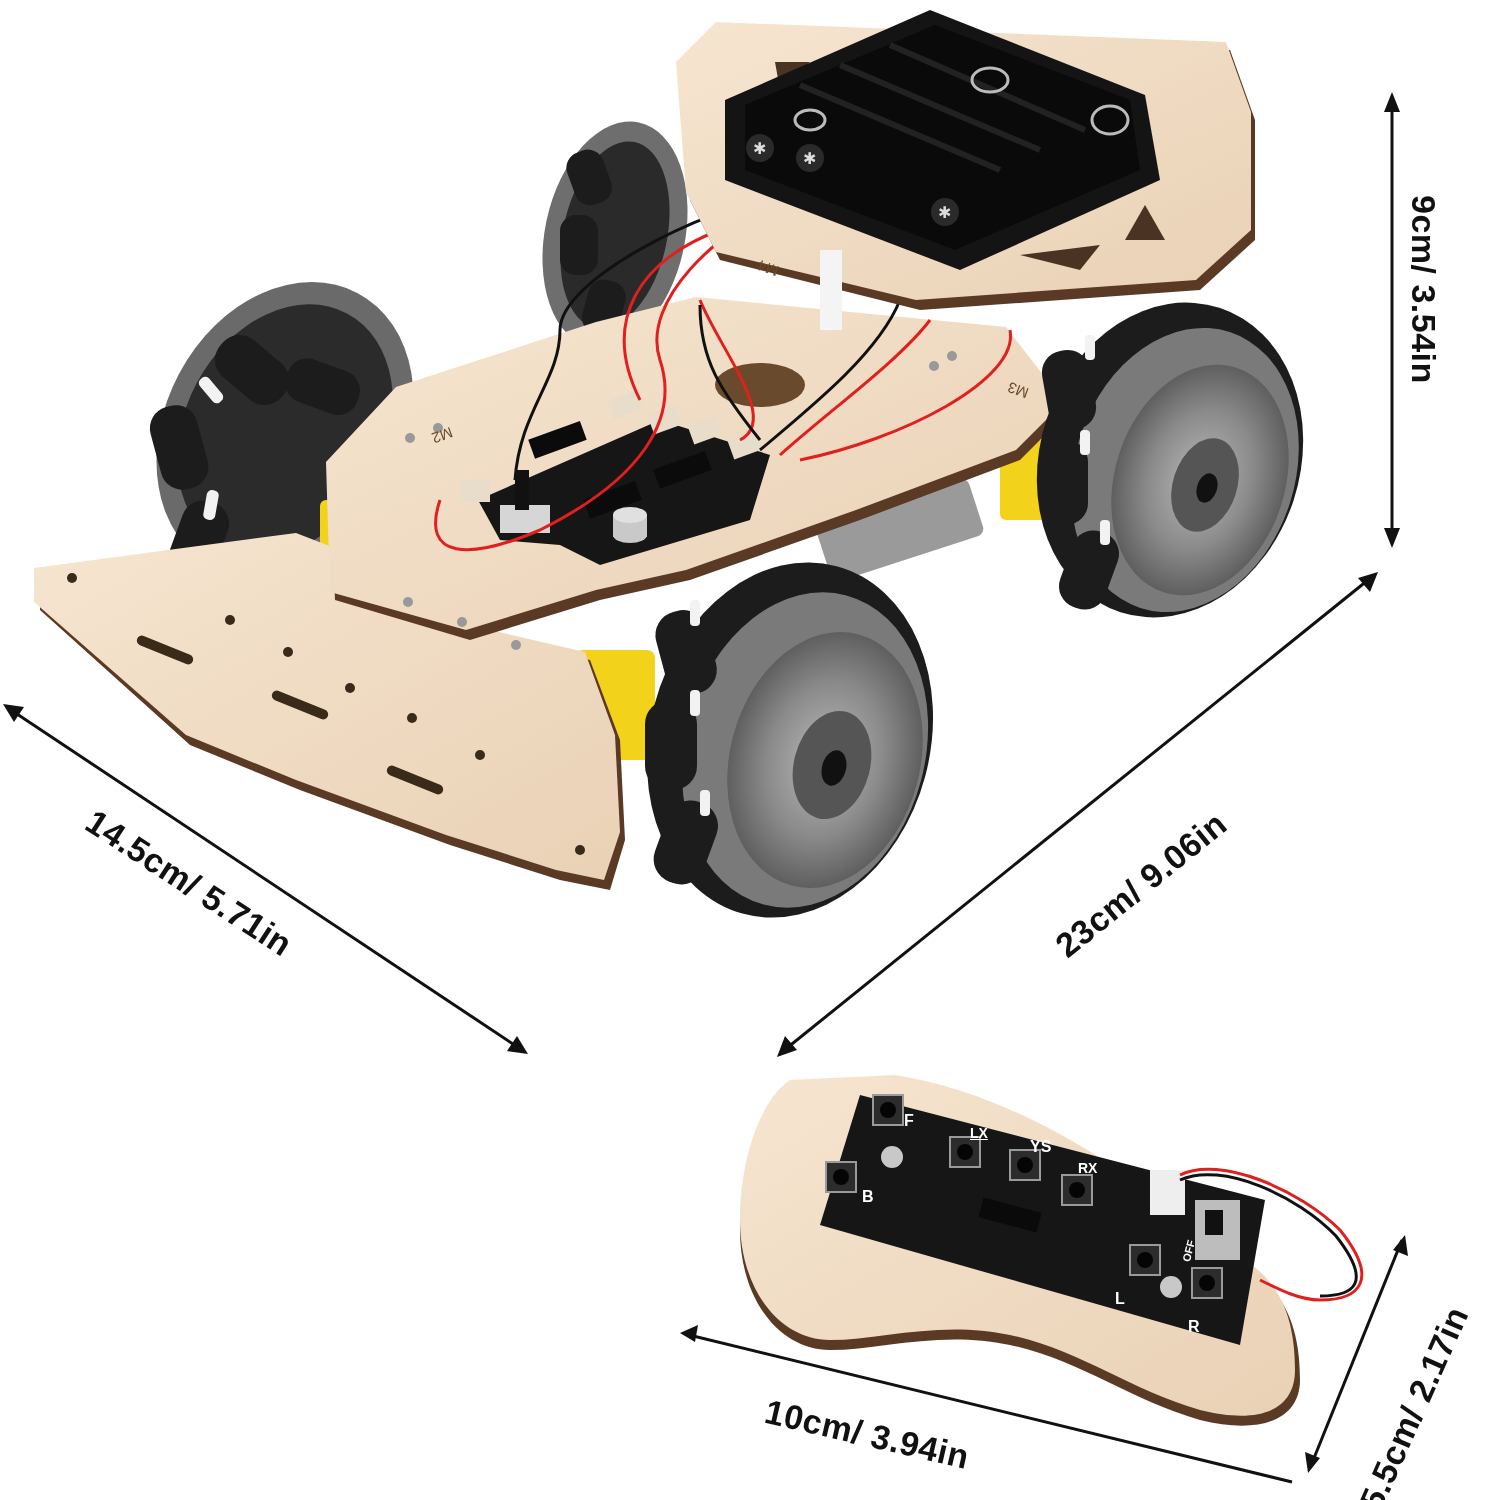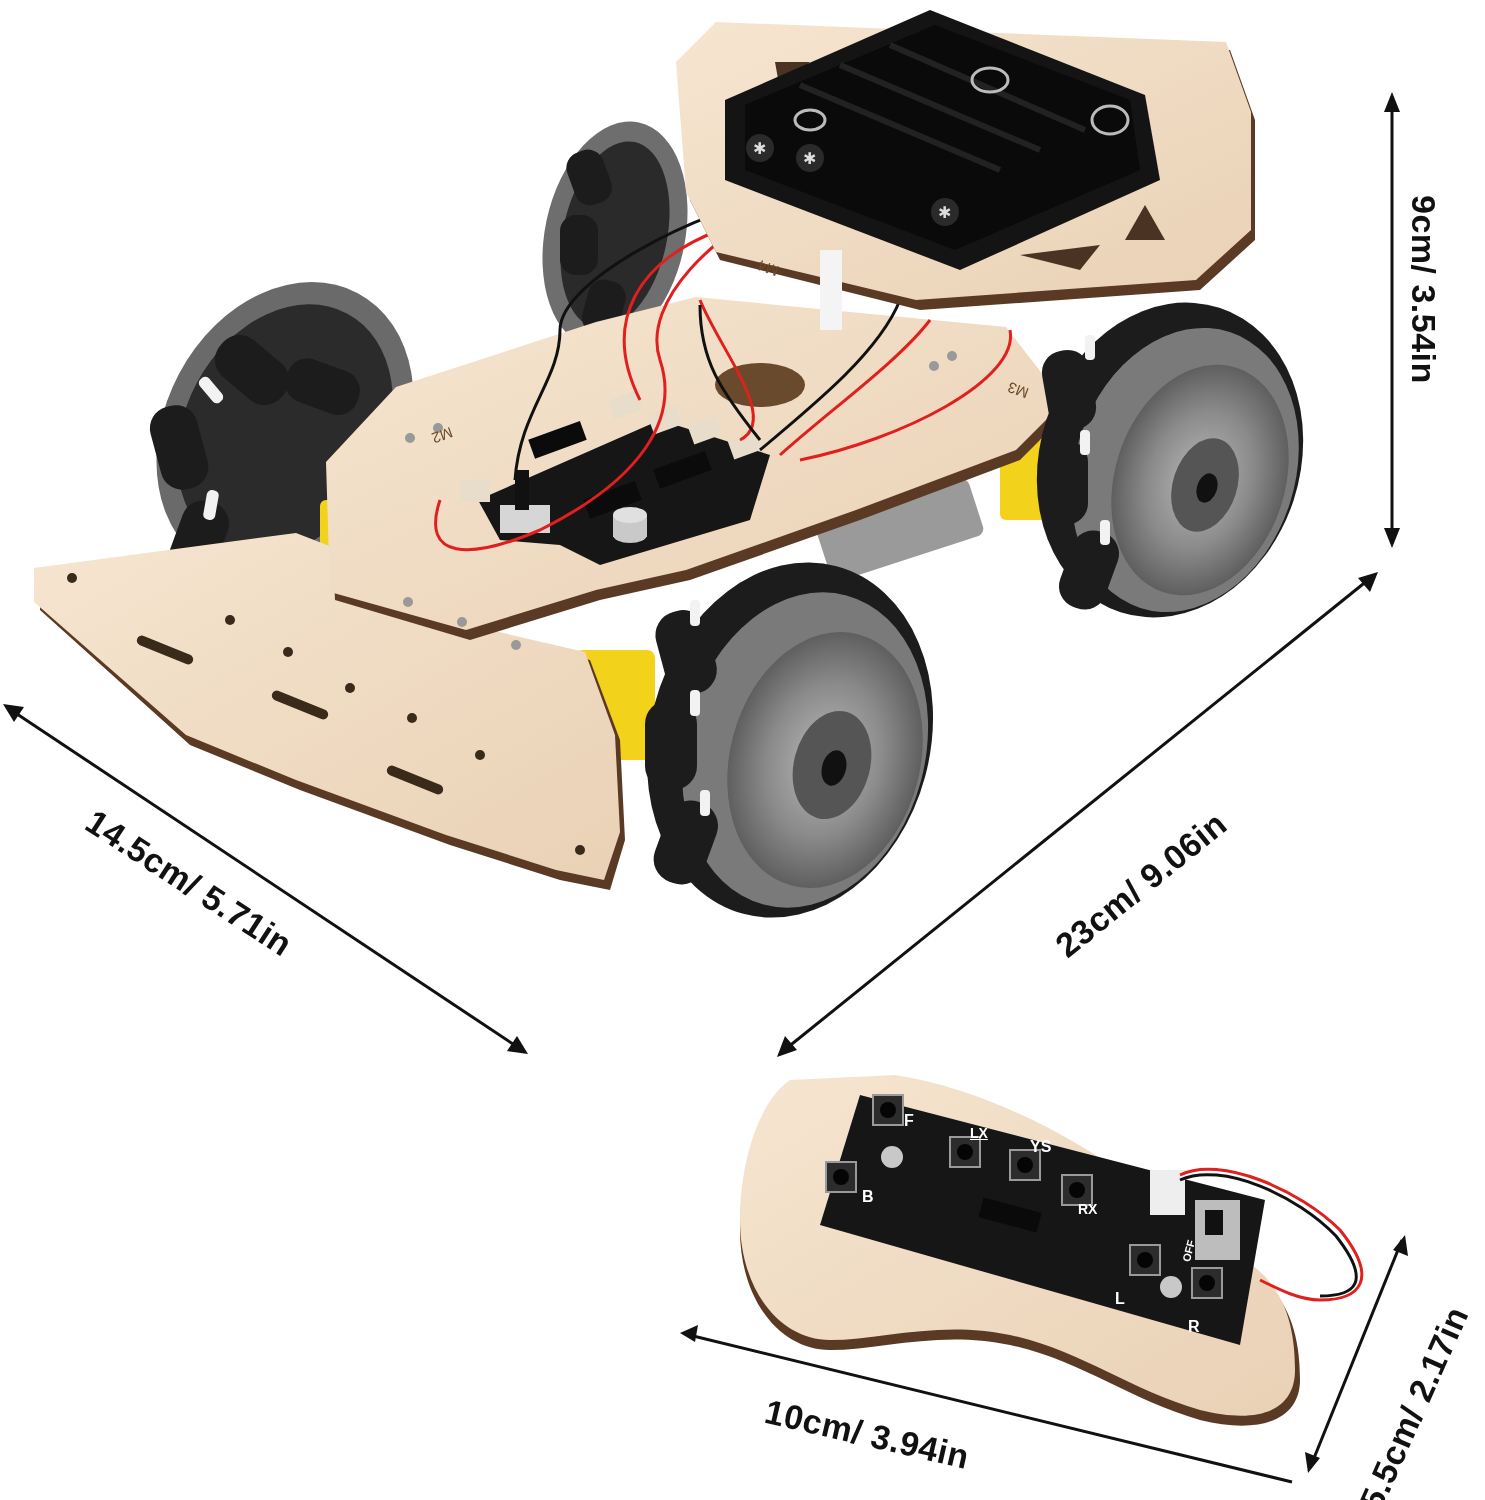--- a/index.html
+++ b/index.html
@@ -254,21 +254,21 @@
   </svg>
 
   <span class="etch-label" style="left:455px; top:440px; transform: rotate(160deg);">M2</span>
   <span class="etch-label" style="left:775px; top:280px; transform: rotate(200deg);">M4</span>
   <span class="etch-label" style="left:1025px; top:402px; transform: rotate(200deg);">M3</span>
 
   <span class="pcb-label" style="left:904px; top:1112px; font-size:16px;">F</span>
   <span class="pcb-label" style="left:862px; top:1188px; font-size:16px;">B</span>
   <span class="pcb-label" style="left:970px; top:1125px; font-size:14px;text-decoration:underline;">LX</span>
   <span class="pcb-label" style="left:1030px; top:1138px; font-size:16px;">YS</span>
-  <span class="pcb-label" style="left:1078px; top:1160px; font-size:14px;margin-top:41px;">RX</span>
+  <span class="pcb-label" style="left:1078px; top:1160px; font-size:14px;">RX</span>
   <span class="pcb-label" style="left:1115px; top:1290px; font-size:16px;">L</span>
   <span class="pcb-label" style="left:1188px; top:1318px; font-size:16px;">R</span>
   <span class="pcb-label" style="left:1180px; top:1260px; font-size:11px; transform: rotate(-75deg);">OFF</span>
 
   <div class="dim-label" style="left:1443px; top:195px; transform: rotate(90deg);">9cm/ 3.54in</div>
 
   <div class="dim-label" style="left:100px; top:802px; transform: rotate(33deg);">14.5cm/ 5.71in</div>
 
   <div class="dim-label" style="left:1048px; top:935px; transform: rotate(-39deg);">23cm/ 9.06in</div>
 

